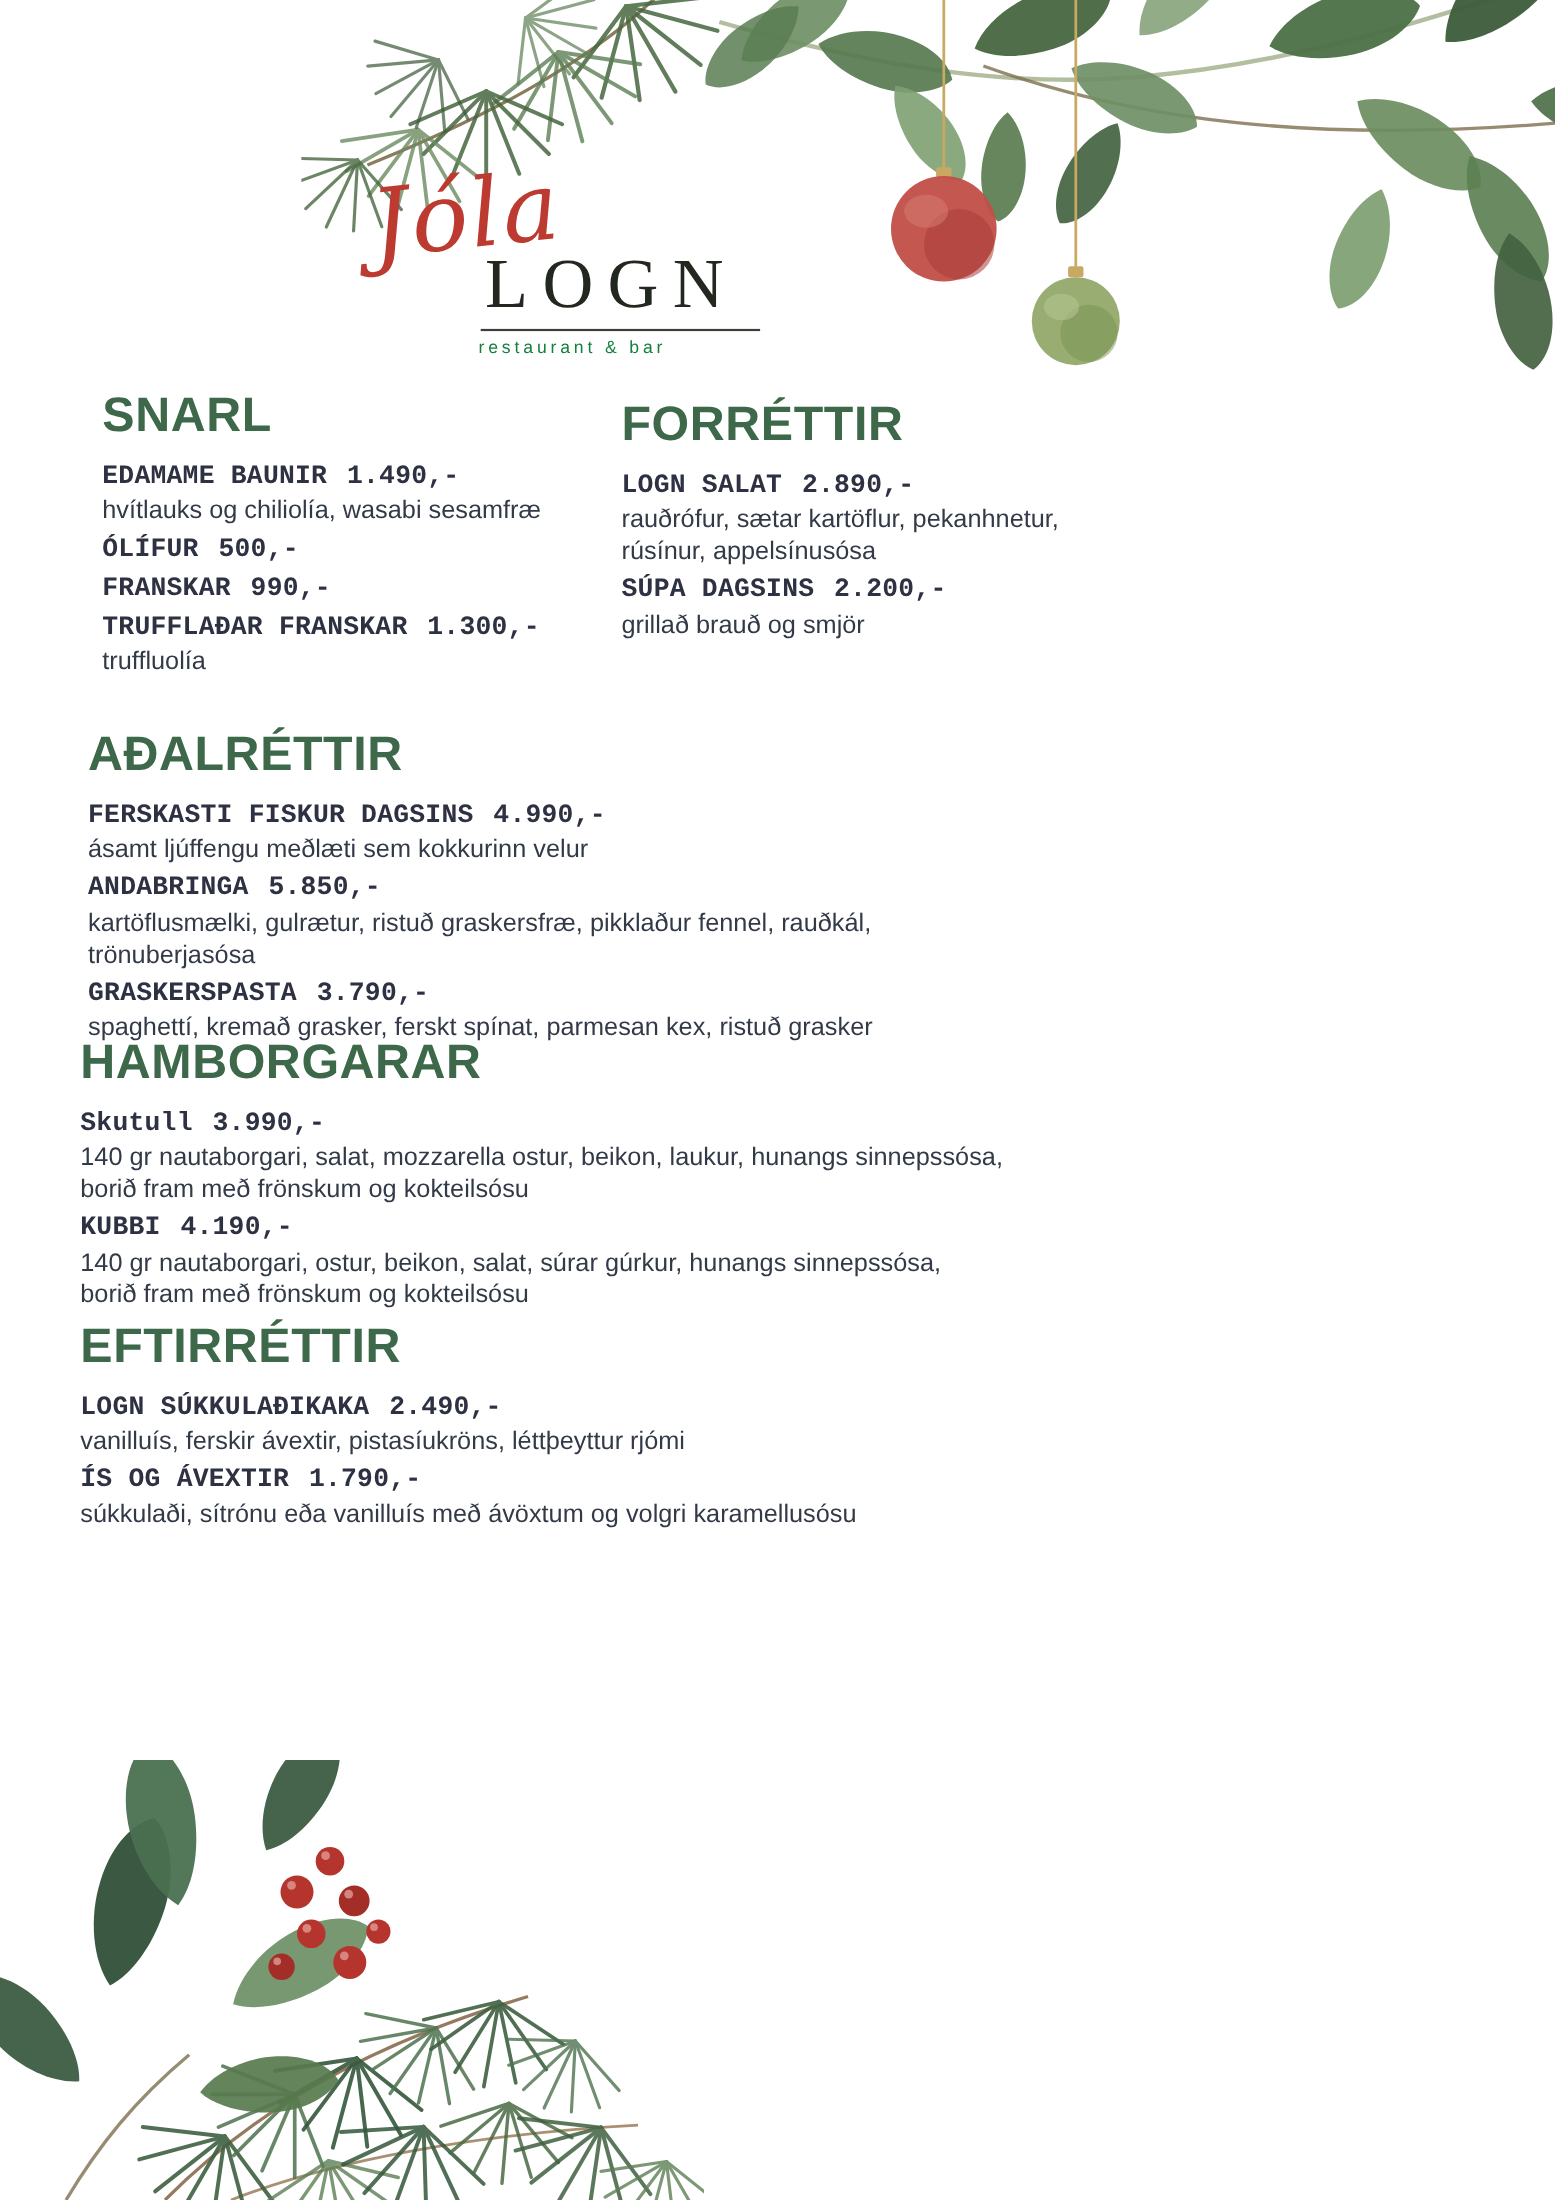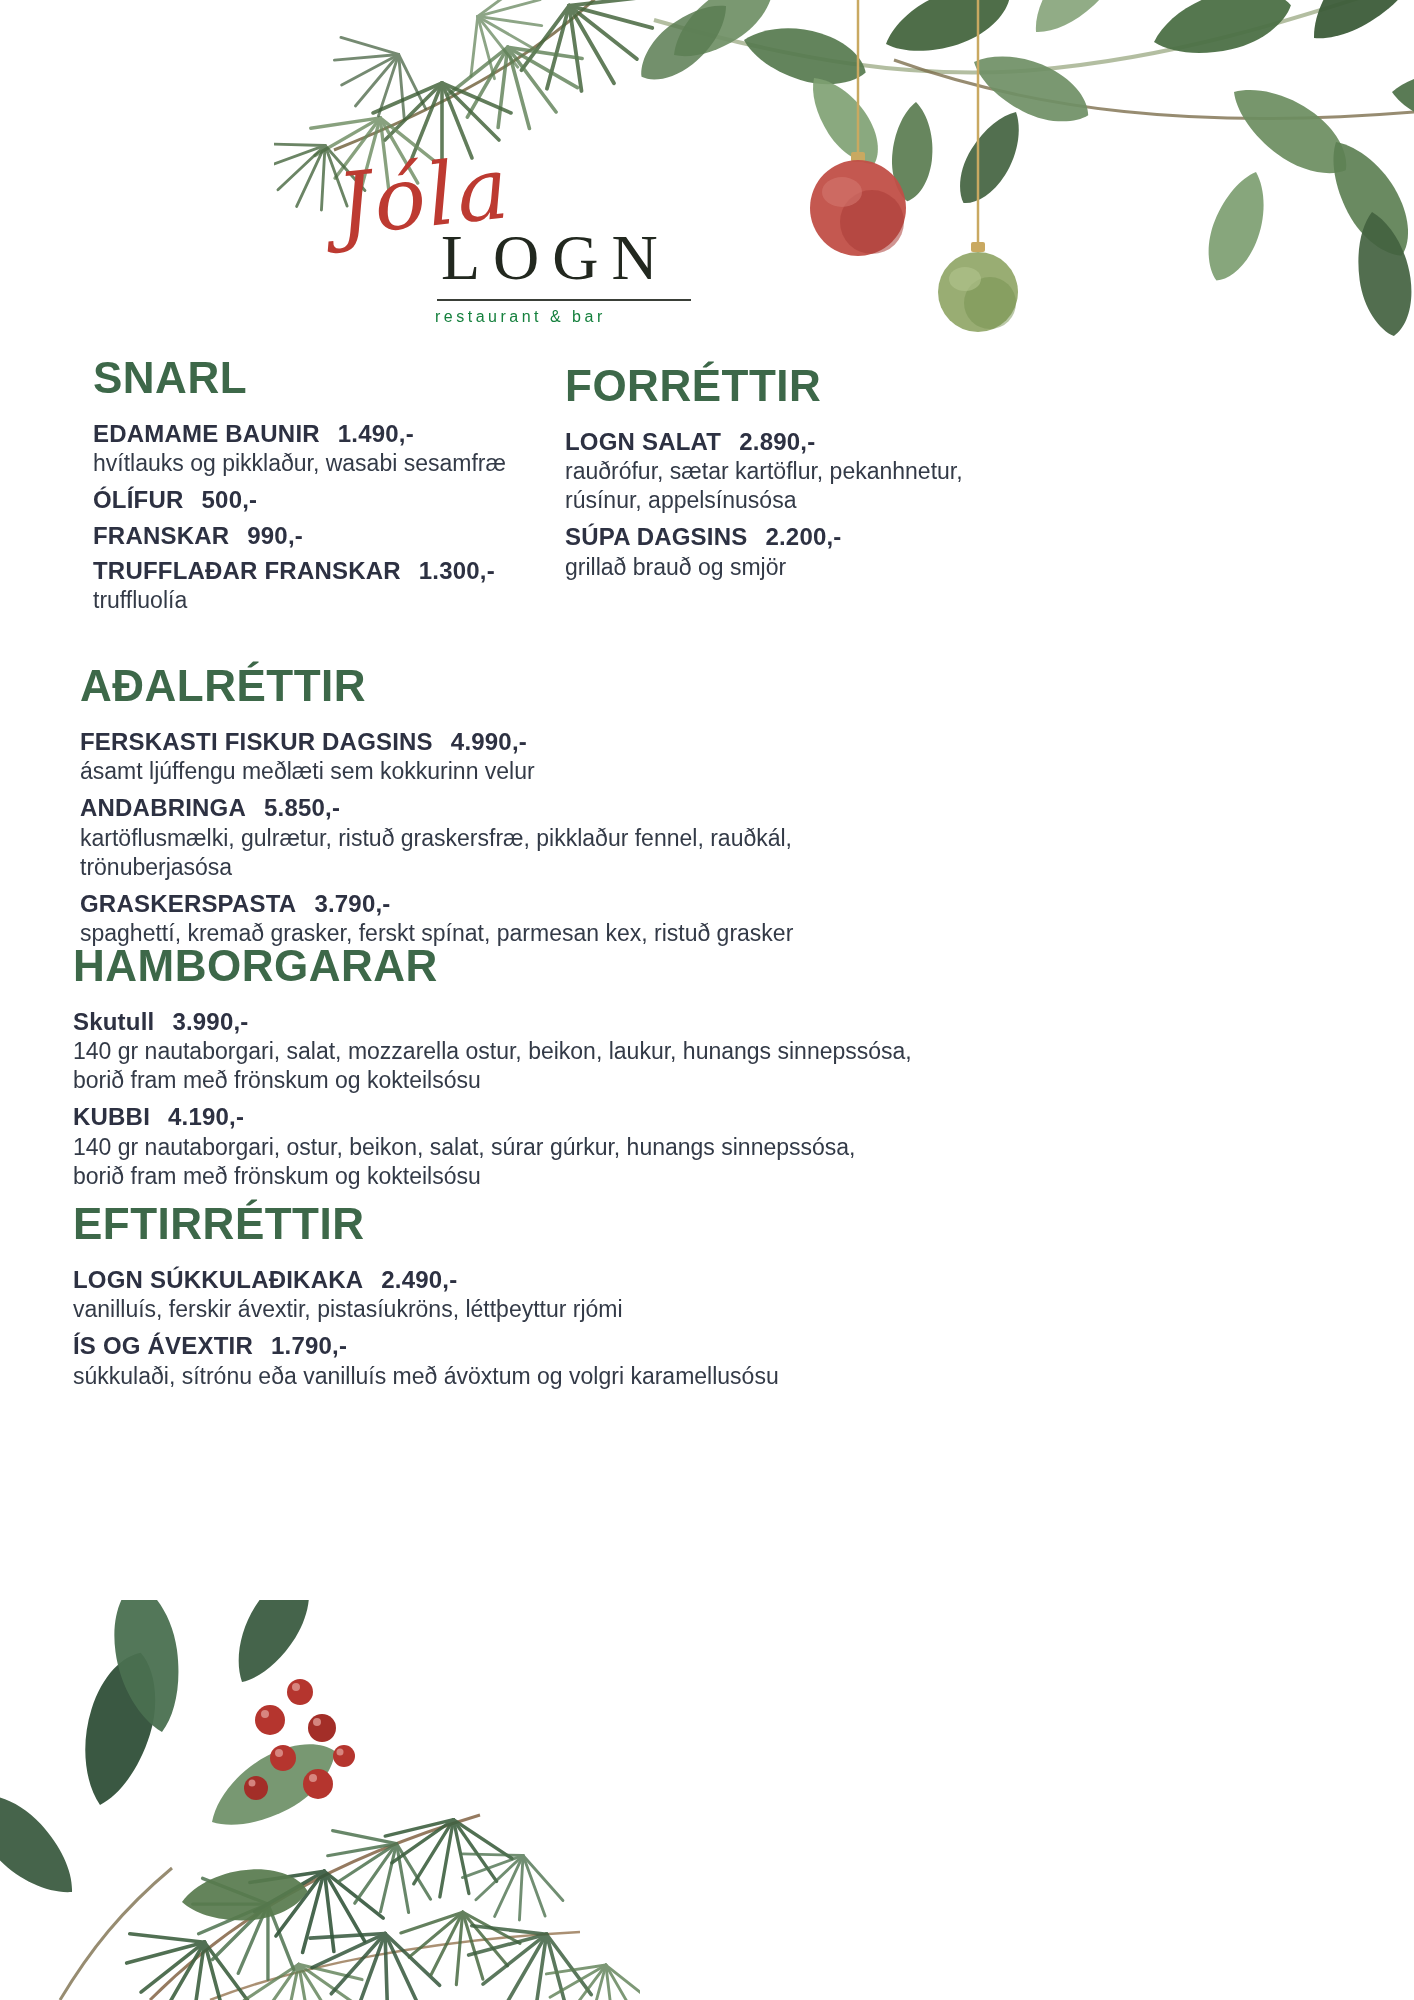--- a/index.html
+++ b/index.html
@@ -26,21 +26,21 @@
   }
   .logo-rule { height:0; border-top:2px solid #3a3f38; margin:8px 2px 7px 2px; }
   .logo-tagline { font-size:16px; letter-spacing:3.5px; color:#15803d; }
 
   .sec { position:absolute; z-index:1; }
   .sec-title {
     font-size:44px; font-weight:700; color:var(--heading-green,#3d6849);
     letter-spacing:0.5px; margin:0 0 16px 0; line-height:1.2;
   }
   .item { margin-bottom:9px; }
-  .item-line { font-size:24px; font-weight:700; color:var(--text-dark,#2d3142); line-height:1.1; letter-spacing:0.2px; }
+  .item-line { font-size:24px; font-weight:700; color:var(--text-dark,#2d3142); line-height:1.1; letter-spacing:0.2px;font-family:Liberation Mono, monospace; }
   .item-price { margin-left:18px; }
   .item-desc { font-size:23px; line-height:29px; color:#333a47; white-space:pre-line; margin-top:2px; }
 
   #sec-snarl      { left:93px;  top:352px;  width:470px; }
   #sec-forrettir  { left:565px; top:360px;  width:578px; }
   #sec-adalrettir { left:80px;  top:660px;  width:1270px; }
   #sec-hamborgarar{ left:73px;  top:940px;  width:1285px; }
   #sec-eftirrettir{ left:73px;  top:1198px; width:1285px; }
 </style>
 </head>
@@ -155,21 +155,21 @@
       <div class="logo-name">LOGN</div>
       <div class="logo-rule"></div>
       <div class="logo-tagline">restaurant &amp; bar</div>
     </div>
   </header>
 
   <section class="sec" id="sec-snarl">
       <h2 class="sec-title">SNARL</h2>
       <div class="item">
         <div class="item-line"><span class="item-name">EDAMAME BAUNIR</span><span class="item-price">1.490,-</span></div>
-        <div class="item-desc">hvítlauks og pikklaður, wasabi sesamfræ</div>
+        <div class="item-desc">hvítlauks og chiliolía, wasabi sesamfræ</div>
       </div>
       <div class="item">
         <div class="item-line"><span class="item-name">ÓLÍFUR</span><span class="item-price">500,-</span></div>
       </div>
       <div class="item">
         <div class="item-line"><span class="item-name">FRANSKAR</span><span class="item-price">990,-</span></div>
       </div>
       <div class="item">
         <div class="item-line"><span class="item-name">TRUFFLAÐAR FRANSKAR</span><span class="item-price">1.300,-</span></div>
         <div class="item-desc">truffluolía</div>

